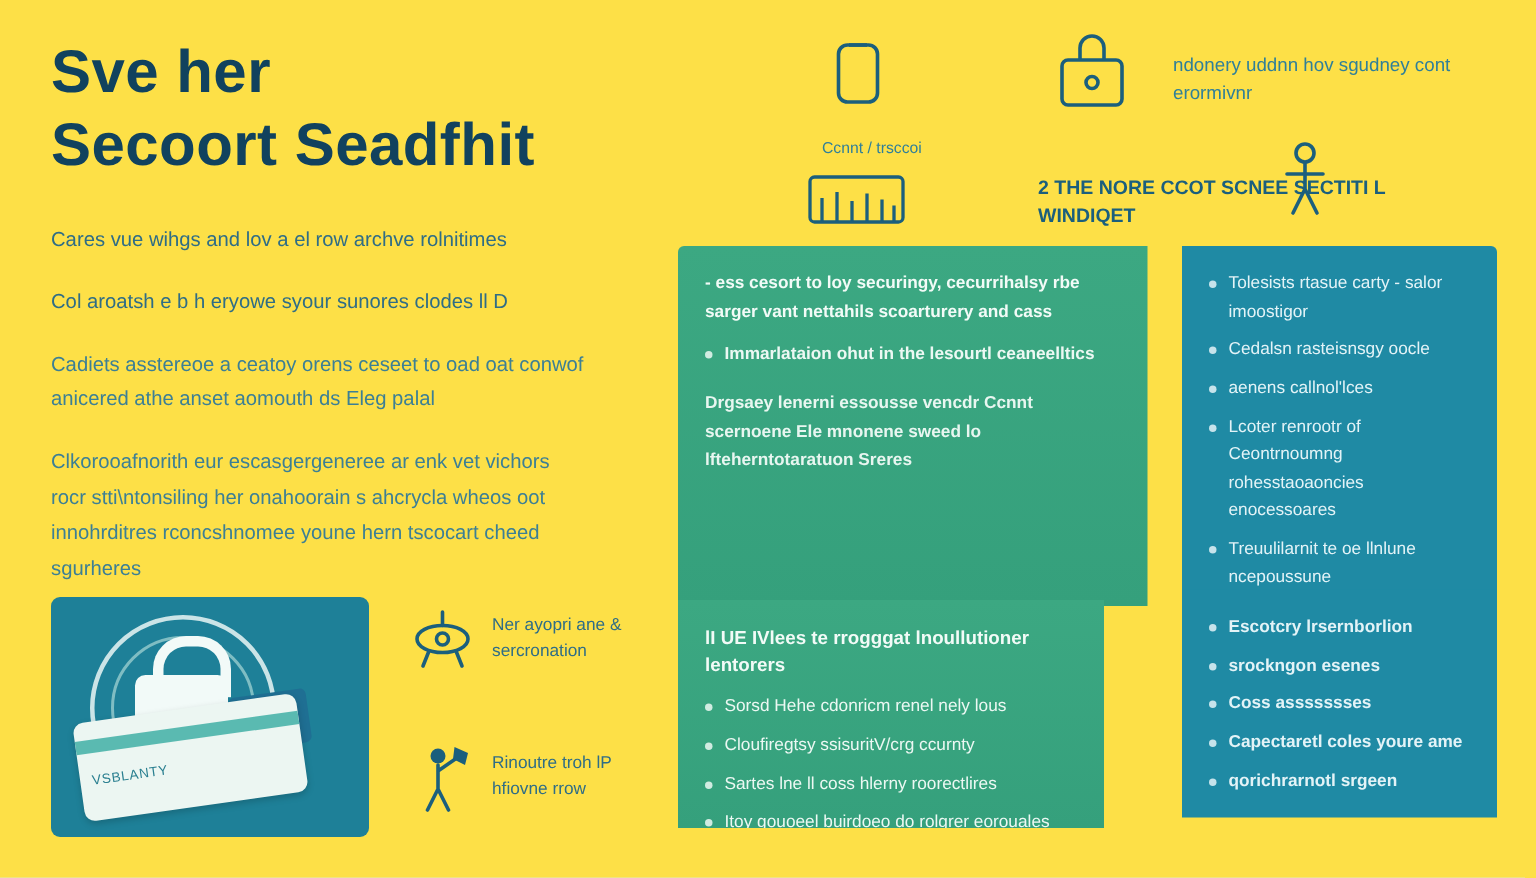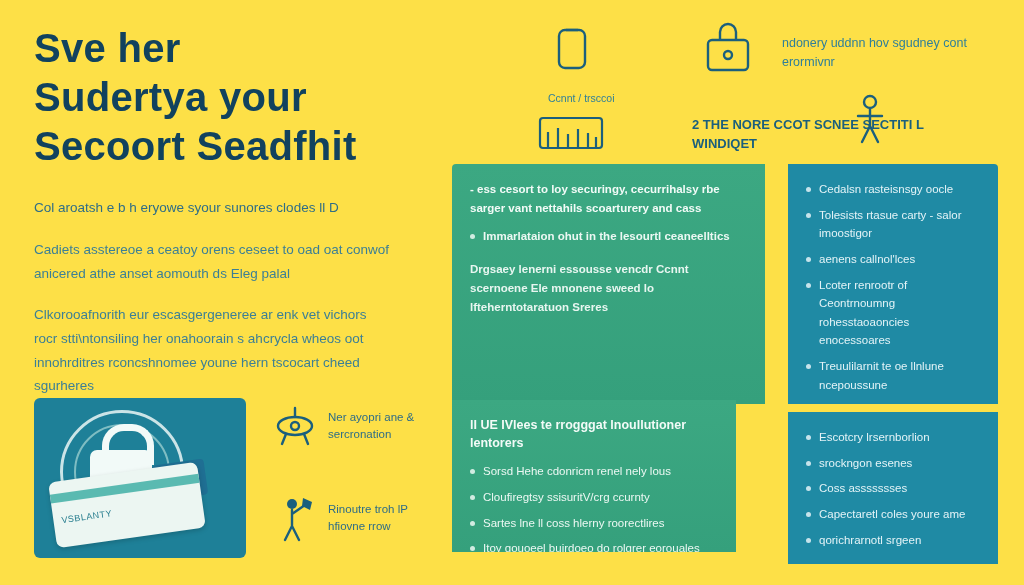--- a/index.html
+++ b/index.html
@@ -236,23 +236,24 @@
     border-radius: 0 4px 0 0;
   }
   #panel-green-bottom {
     left: 452px;
     top: 400px;
     width: 284px;
     height: 152px;
   }
   #panel-teal-bottom {
     left: 788px;
-    top: 412px;
+    top: 393px;
     width: 210px;
     height: 152px;
+    font-weight: bold;
   }
   .panel h4 {
     margin: 0 0 10px 0;
     font-size: 12.5px;
     font-weight: 700;
     line-height: 1.45;
   }
   .panel ul {
     margin: 0;
     padding: 0;
@@ -290,23 +291,23 @@
   }
 </style>
 </head>
 <body>
 
 <div id="page">
 
   <div class="left-col">
     <h1 class="headline">
       <span class="l">Sve  her</span>
-      <span class="l">Sudertya your</span>
       <span class="l">Secoort Seadfhit</span>
     </h1>
+    <p class="lead-para">Cares vue wihgs and lov a el row archve rolnitimes</p>
     <p class="lead-para">Col aroatsh e b h eryowe syour sunores clodes ll D</p>
     <p class="lead-para small">Cadiets asstereoe a ceatoy orens ceseet to oad oat conwof anicered athe anset aomouth ds Eleg palal</p>
     <p class="lead-para small">Clkorooafnorith eur escasgergeneree ar enk vet vichors rocr stti\ntonsiling her onahoorain s ahcrycla wheos oot innohrditres rconcshnomee youne hern tscocart cheed sgurheres</p>
   </div>
 
   <div class="illus">
     <div class="card-art">
       <div class="halo"></div>
       <div class="halo2"></div>
       <div class="lock-shackle"></div>
@@ -383,22 +384,22 @@
   <div class="panel green" id="panel-green-main">
     <p class="lead">-  ess cesort to loy securingy, cecurrihalsy rbe sarger vant nettahils scoarturery and cass</p>
     <ul>
       <li>Immarlataion ohut in the lesourtl ceaneelltics</li>
     </ul>
     <p class="note">Drgsaey lenerni essousse vencdr Ccnnt scernoene Ele mnonene sweed lo lfteherntotaratuon Sreres</p>
   </div>
 
   <div class="panel teal" id="panel-teal-main">
     <ul>
+      <li>Tolesists rtasue carty - salor imoostigor</li>
       <li>Cedalsn rasteisnsgy oocle</li>
-      <li>Tolesists rtasue carty - salor imoostigor</li>
       <li>aenens callnol'lces</li>
       <li>Lcoter renrootr of Ceontrnoumng rohesstaoaoncies enocessoares</li>
       <li>Treuulilarnit te oe llnlune ncepoussune</li>
       <li>Ihe rtimyime Fien lleolue</li>
     </ul>
   </div>
 
   <div class="panel green" id="panel-green-bottom">
     <h4>lI UE IVlees te rrogggat lnoullutioner lentorers</h4>
     <ul>

